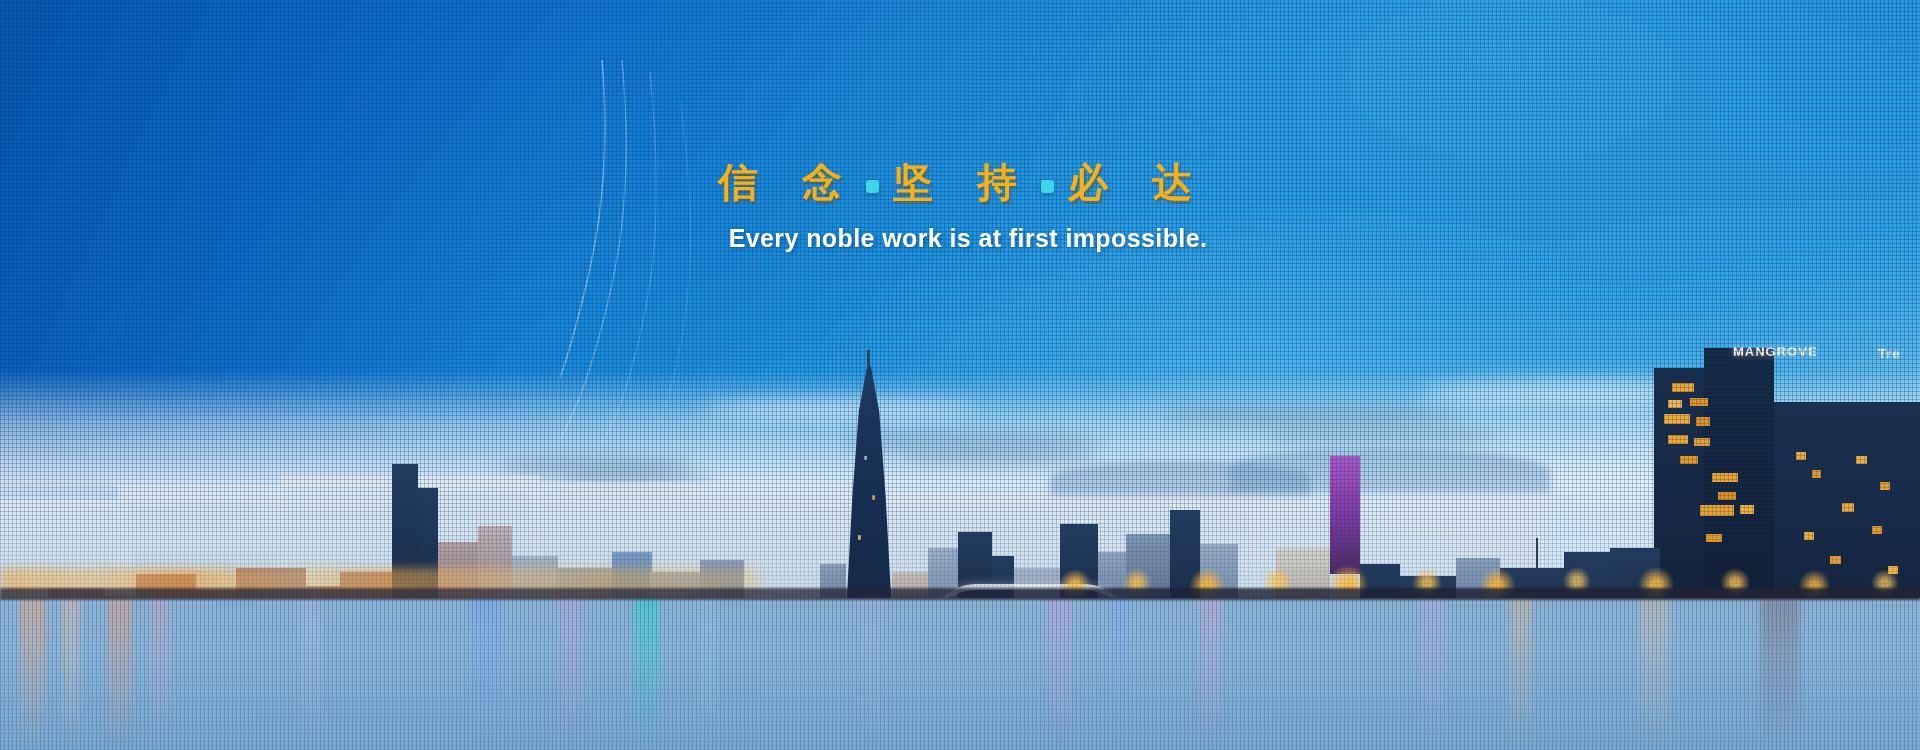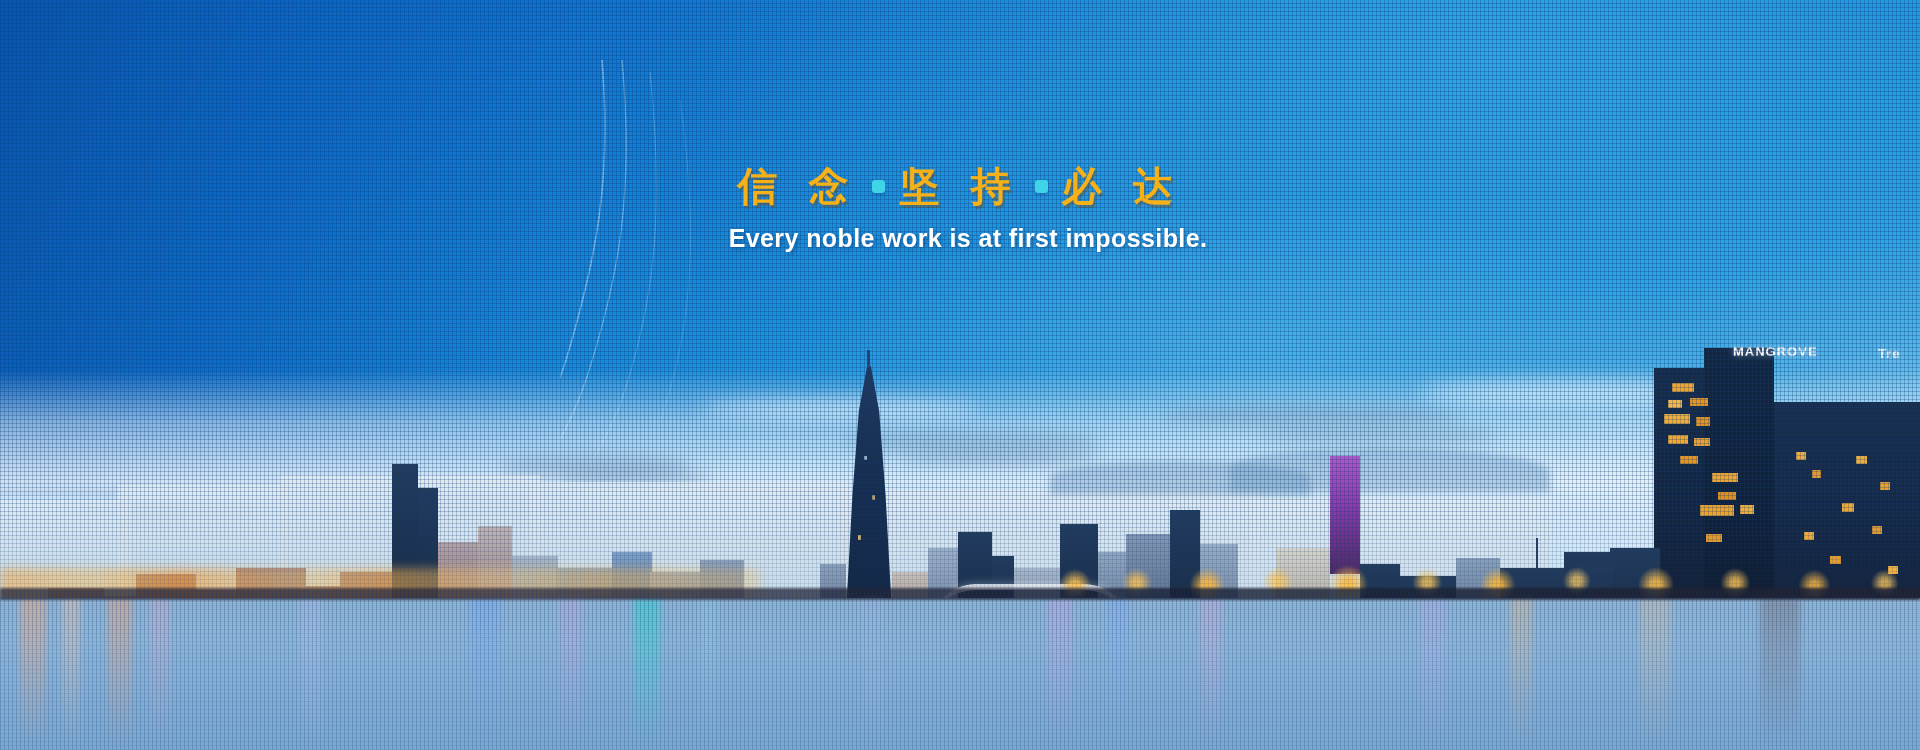--- a/index.html
+++ b/index.html
@@ -136,21 +136,21 @@
     font-size: 40px;
     line-height: 1;
     color: #f6b018;
     letter-spacing: 10px;
     text-shadow: 2px 3px 0 rgba(120,70,5,0.35);
     display: flex;
     justify-content: center;
     align-items: center;
     gap: 14px;
   }
-  .subtitle .seg { white-space: pre; }
+  .subtitle .seg { white-space: pre; font-family: Liberation Mono, monospace; }
   .sep-dot {
     display: inline-block;
     width: 13px; height: 13px;
     border-radius: 3px;
     background: #3fd4e8;
     box-shadow: 0 2px 3px rgba(10,70,120,0.35);
     flex: 0 0 auto;
   }
   .tagline {
     margin: 20px 0 0 16px;

